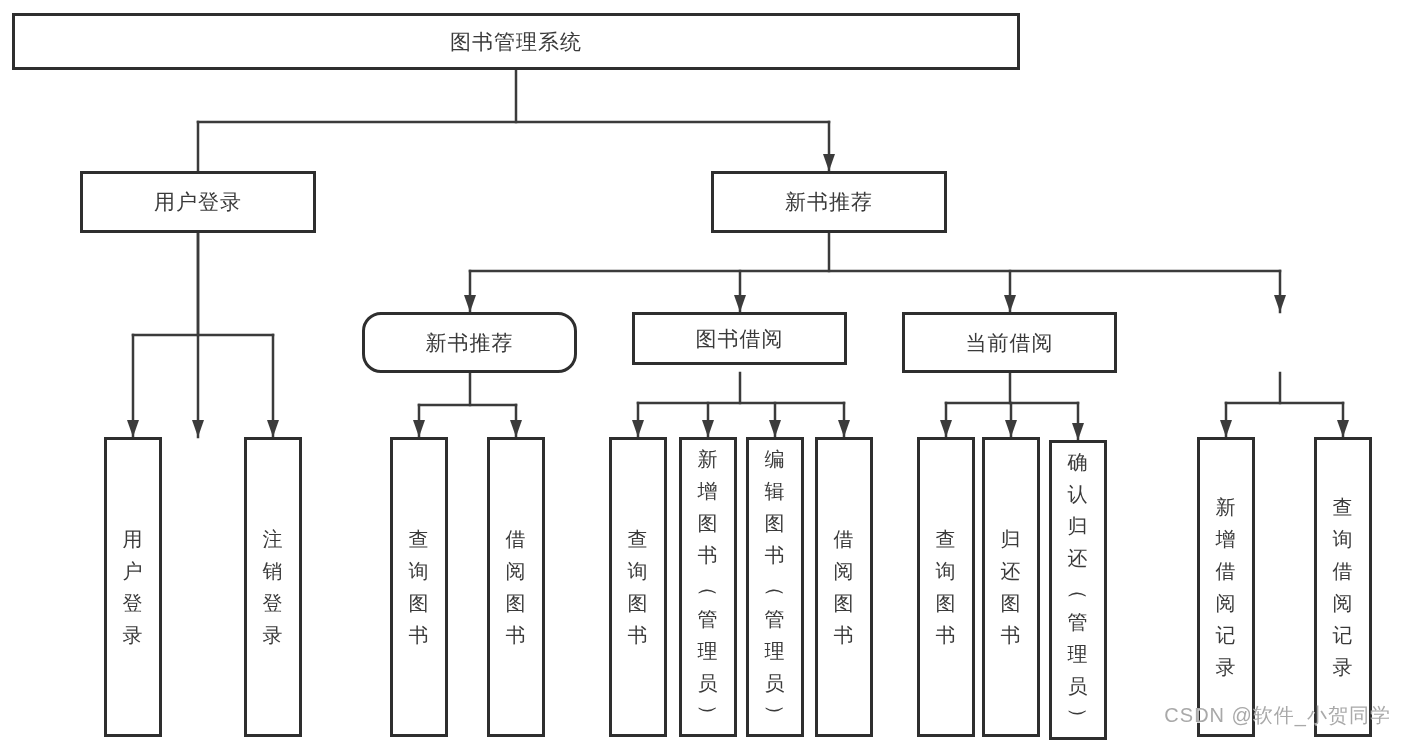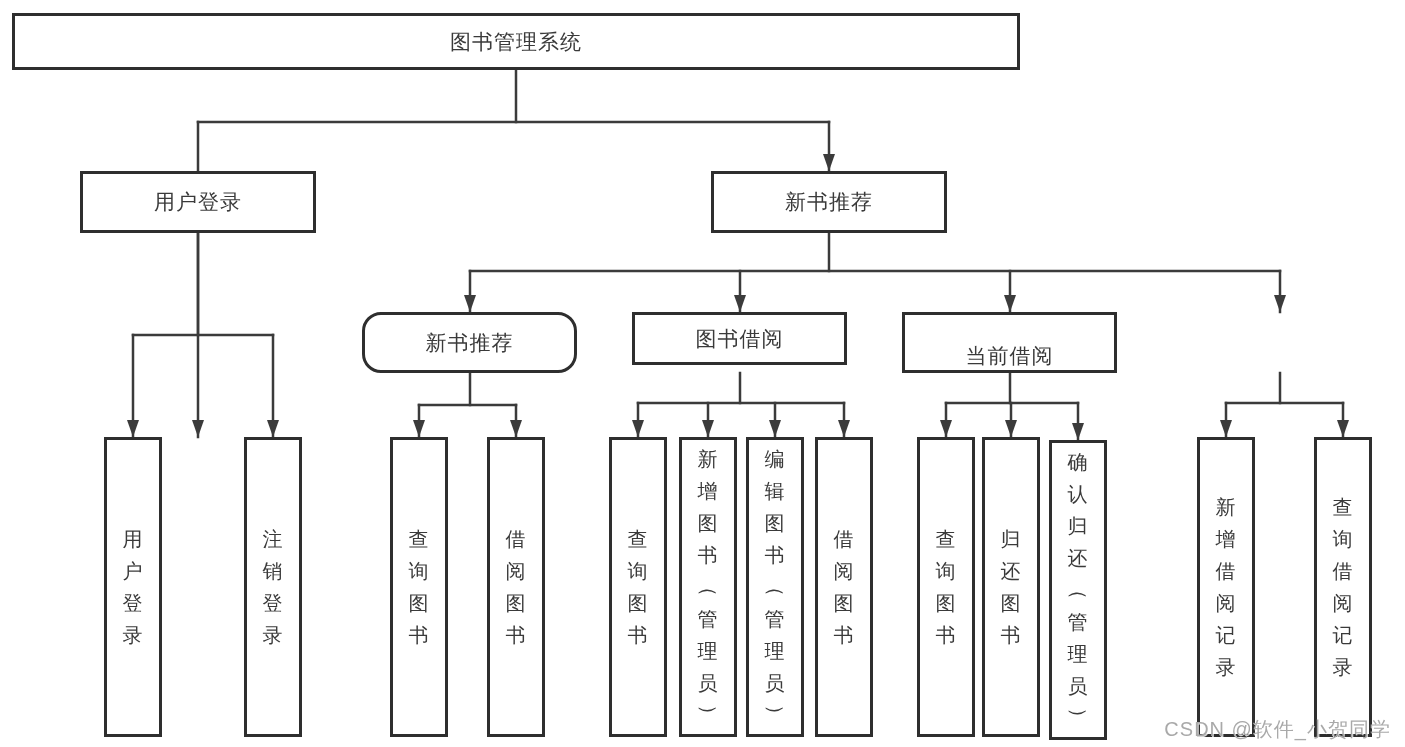--- a/index.html
+++ b/index.html
@@ -15,21 +15,21 @@
     font-size:21px;letter-spacing:1px;
   }
   .leaf{width:58px;top:437px;height:300px;}
   .vtext{
     display:flex;flex-direction:column;align-items:center;justify-content:center;
     height:100%;font-size:20px;
   }
   .vchar{line-height:32px;display:block;}
   .vchar.rot{transform:rotate(90deg);}
   .watermark{
-    position:absolute;right:14px;bottom:4px;z-index:3;
+    position:absolute;right:14px;bottom:18px;z-index:3;
     color:#a9a9a9;font-size:20px;letter-spacing:1px;
     text-shadow:1px 1px 0 rgba(255,255,255,.8);
   }
 </style>
 </head>
 <body>
 
 <div class="canvas">
 
   <svg class="connectors" width="1405" height="747" viewBox="0 0 1405 747">
@@ -92,21 +92,21 @@
   <div class="node" style="left:711px;top:171px;width:236px;height:62px;">
     <span>新书推荐</span>
   </div>
 
   <div class="node" style="left:362px;top:312px;width:215px;height:61px;border-radius:19px;">
     <span>新书推荐</span>
   </div>
   <div class="node" style="left:632px;top:312px;width:215px;height:53px;">
     <span>图书借阅</span>
   </div>
-  <div class="node" style="left:902px;top:312px;width:215px;height:61px;align-items:flex-end;">
+  <div class="node" style="left:902px;top:312px;width:215px;height:61px;">
     <span>当前借阅</span>
   </div>
 
   <div class="node leaf" style="left:104px;">
     <span class="vtext">
         <span class="vchar">用</span>
         <span class="vchar">户</span>
         <span class="vchar">登</span>
         <span class="vchar">录</span>
       </span>

